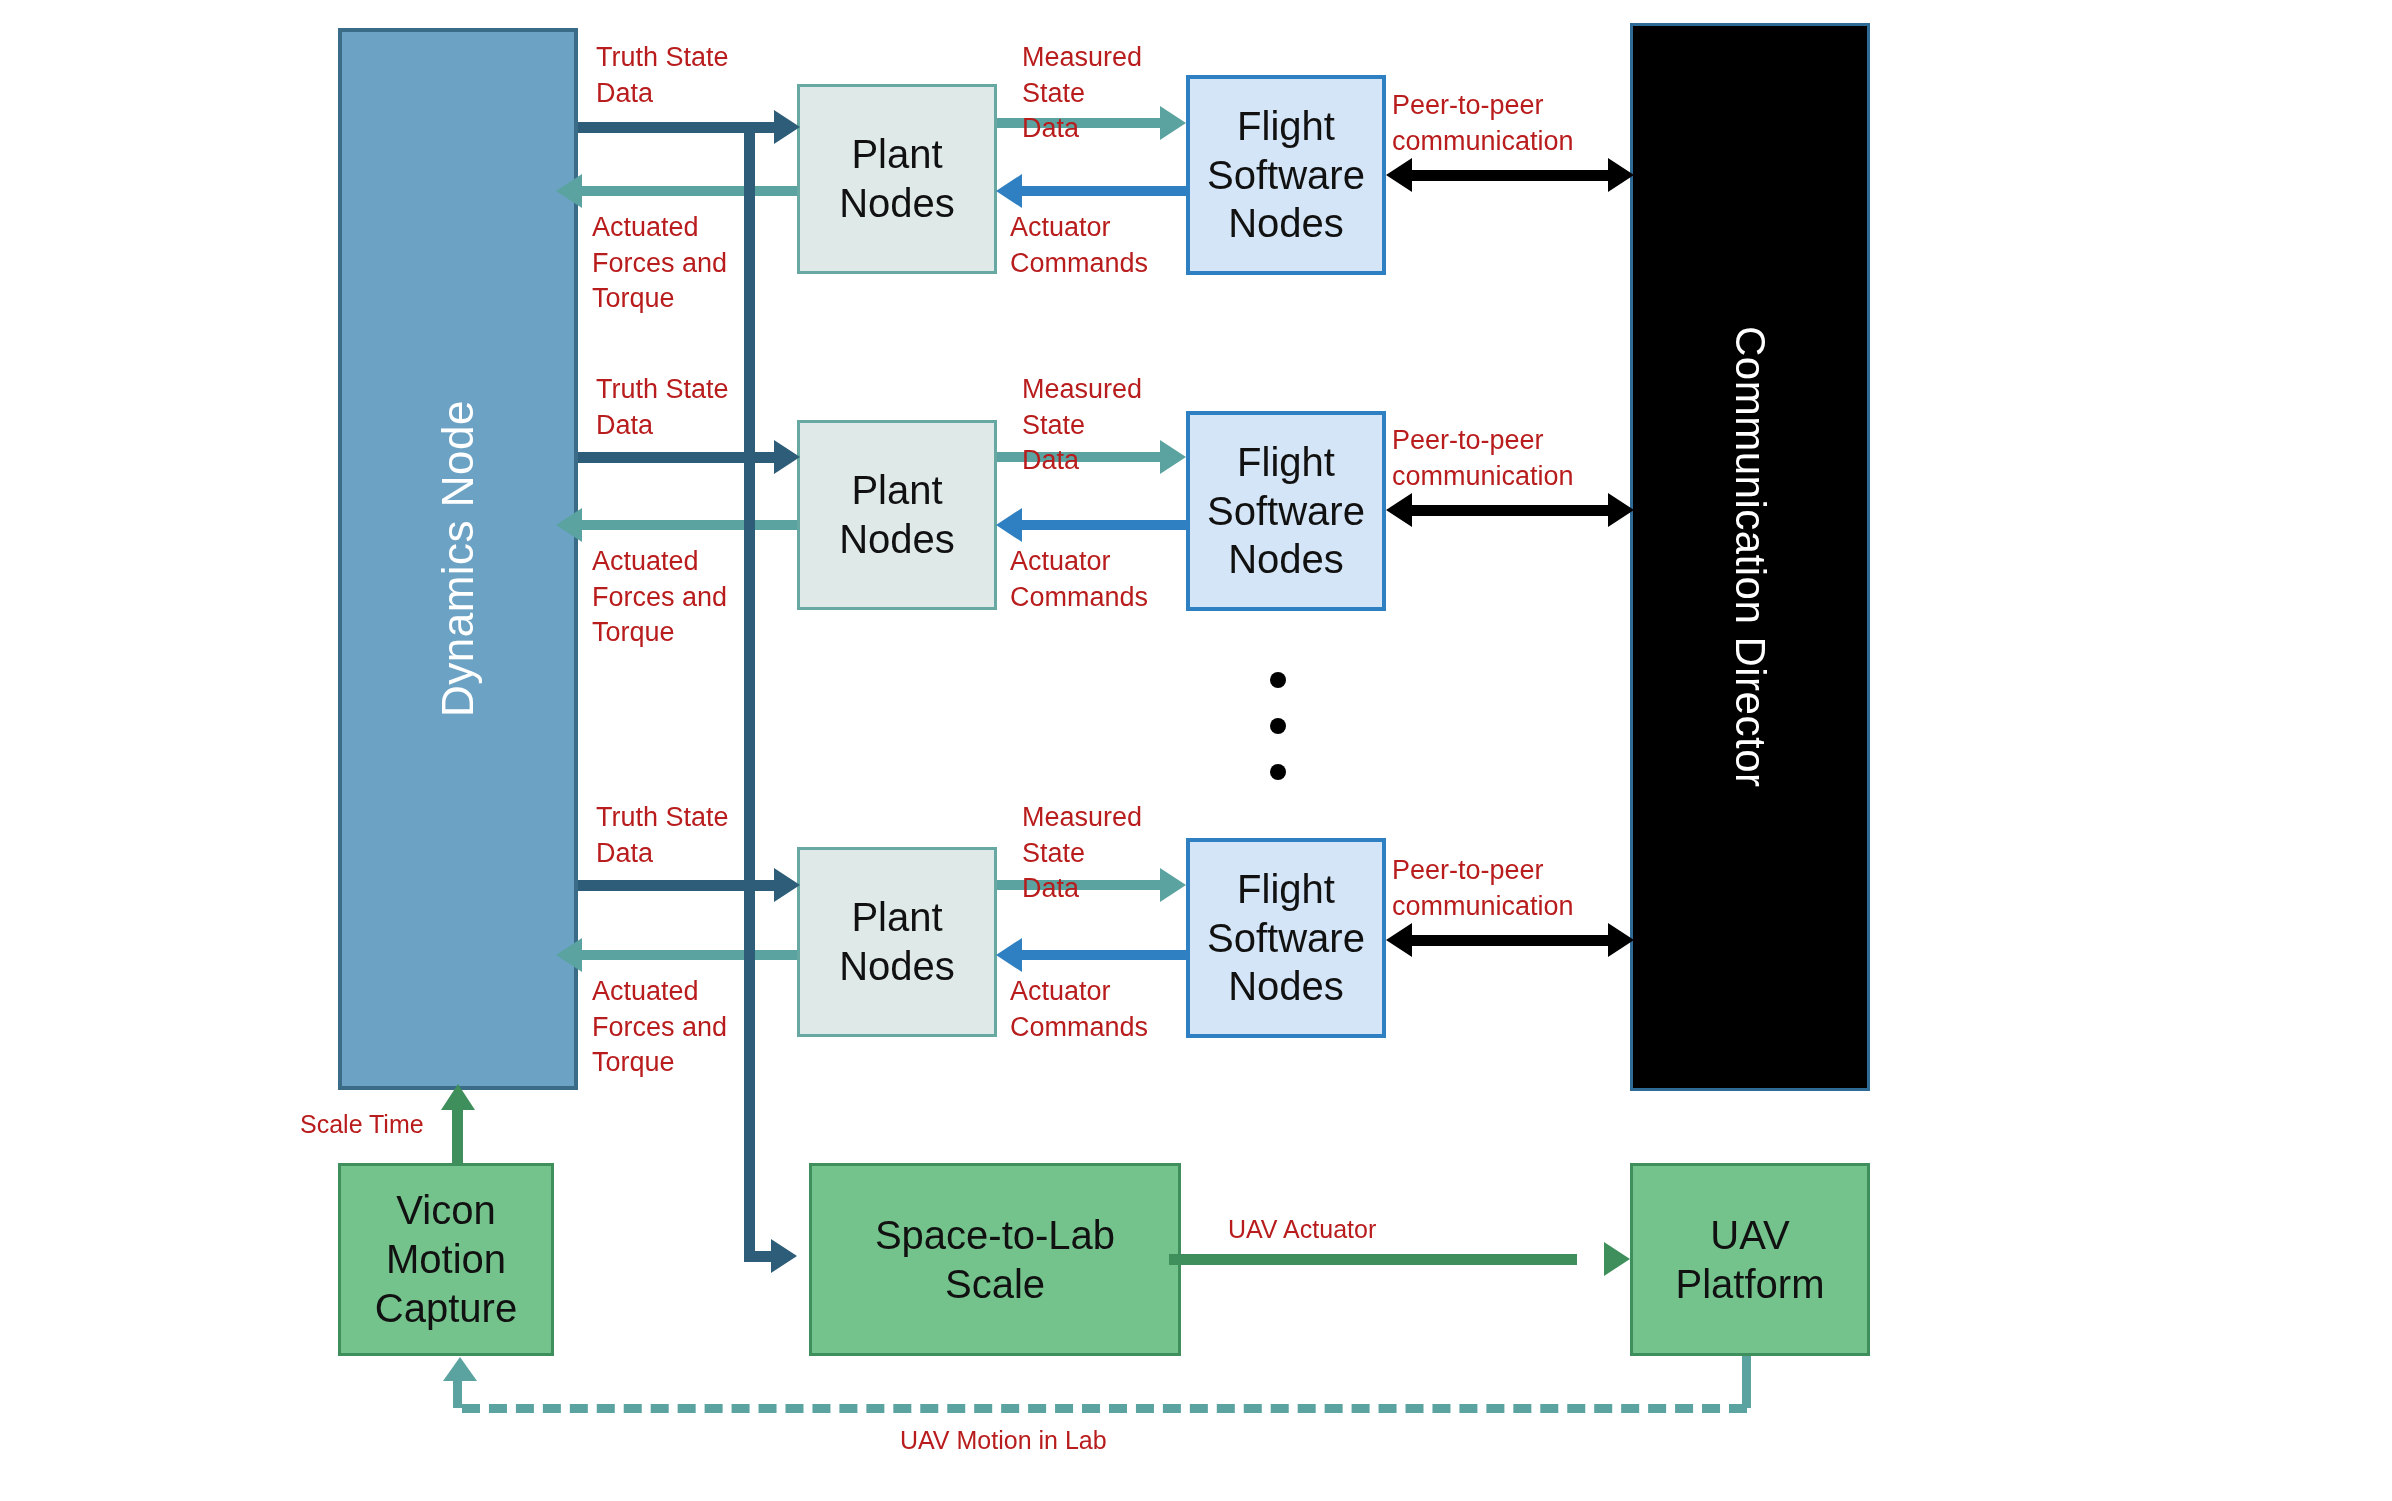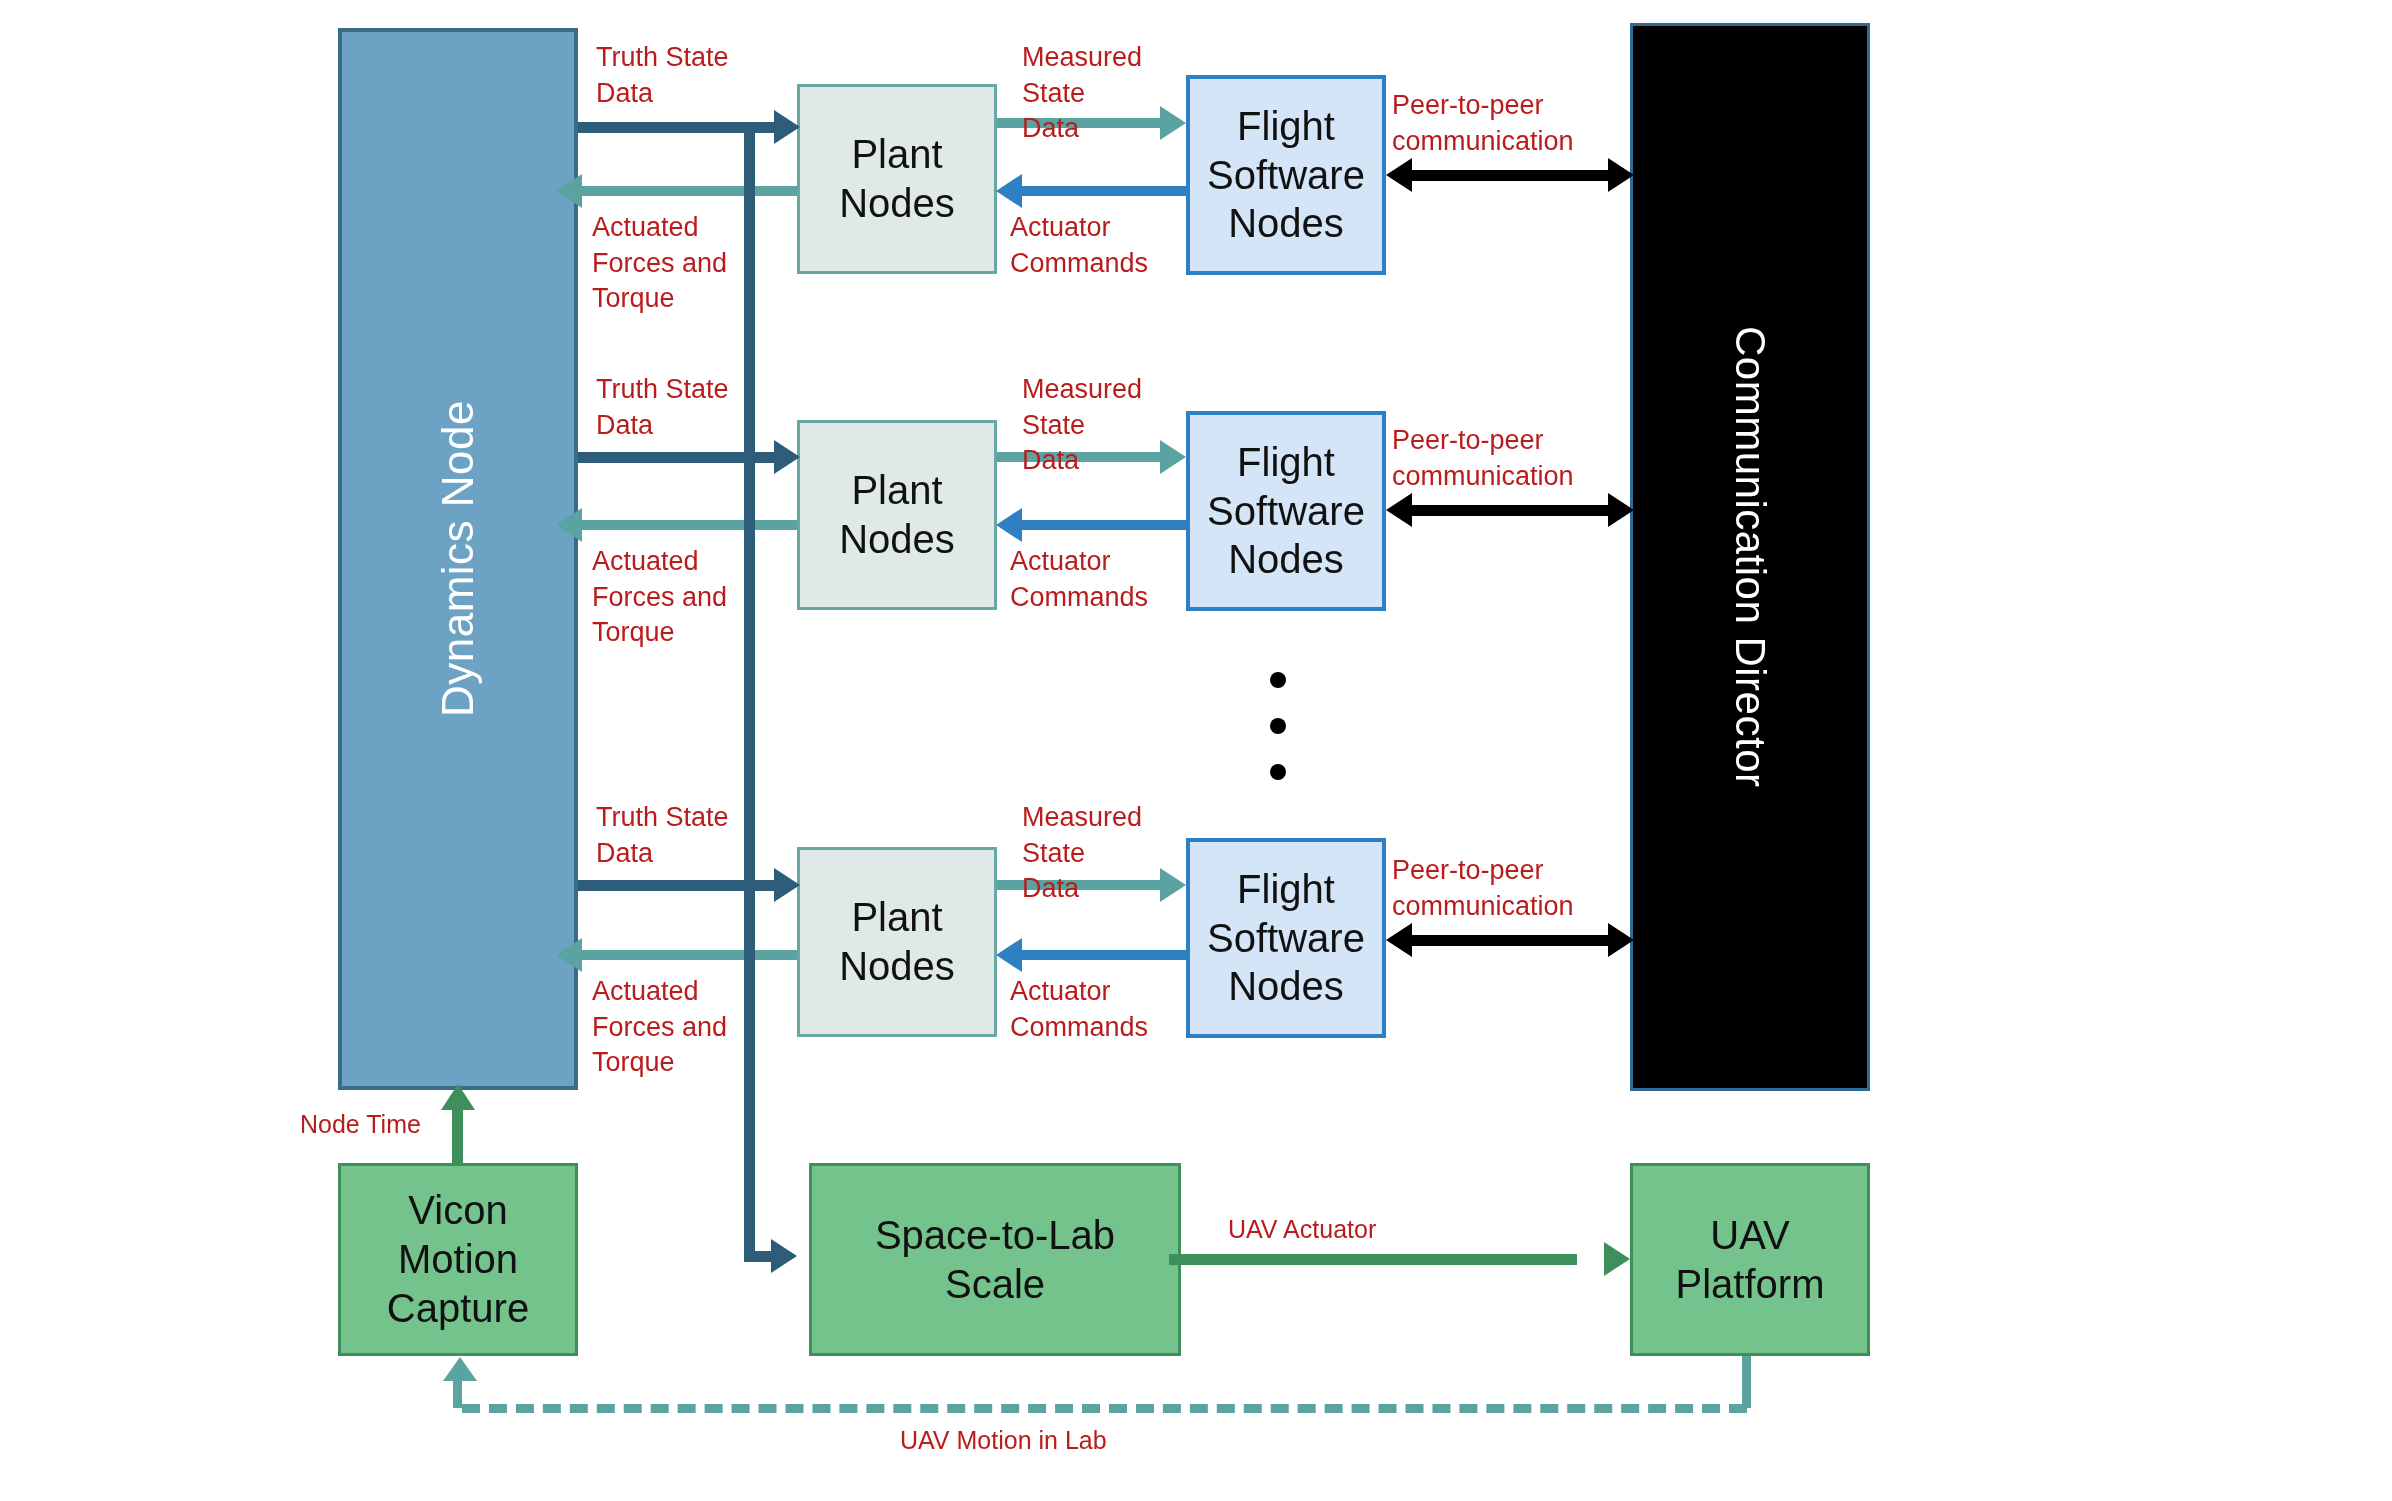--- a/index.html
+++ b/index.html
@@ -179,21 +179,21 @@
 Software
 Nodes</span>
   </div>
 
   <div class="dots" style="left:1270px; top:672px; width:16px; height:108px;">
     <span class="dot"></span>
     <span class="dot"></span>
     <span class="dot"></span>
   </div>
 
-  <div class="node-box green" style="left:338px; top:1163px; width:240px; height:193px;">
+  <div class="node-box green" style="left:338px; top:1163px; width:216px; height:193px;">
     <span class="node-label">Vicon
 Motion
 Capture</span>
   </div>
 
   <div class="node-box green" style="left:797px; top:1163px; width:372px; height:193px;margin-left:12px;">
     <span class="node-label">Space-to-Lab
 Scale</span>
   </div>
 
@@ -285,21 +285,21 @@
   <div class="arrowhead ah-right" style="left:1608px; top:923px; border-left:26px solid #000000;"></div>
   <div class="edge-label" style="left:1392px; top:853px; width:230px;">Peer-to-peer
 communication</div>
 
   <div class="vline" style="left:744px; top:122px; width:11px; height:1140px; background:#2d5d78;"></div>
   <div class="hline" style="left:744px; top:1251px; width:40px; height:11px; background:#2d5d78;"></div>
   <div class="arrowhead ah-right" style="left:771px; top:1239px; border-left:26px solid #2d5d78;"></div>
 
   <div class="vline" style="left:452px; top:1105px; width:11px; height:60px; background:#3f8f5c;"></div>
   <div class="arrowhead ah-up" style="left:441px; top:1084px; border-bottom:26px solid #3f8f5c;"></div>
-  <div class="edge-label small" style="left:300px; top:1108px; width:150px;">Node Time</div>
+  <div class="edge-label small" style="left:300px; top:1108px; width:150px;">Scale Time</div>
 
   <div class="hline" style="left:1169px; top:1254px; width:408px; height:11px; background:#3f8f5c;"></div>
   <div class="arrowhead ah-right" style="left:1604px; top:1242px; border-left:26px solid #3f8f5c;"></div>
   <div class="edge-label small" style="left:1228px; top:1213px; width:300px;">UAV Actuator</div>
 
   <div class="dashed-v" style="left:1742px; top:1356px; height:52px;"></div>
   <div class="dashed-h" style="left:462px; top:1404px; width:1285px;"></div>
   <div class="vline" style="left:453px; top:1380px; width:9px; height:28px; background:#5aa3a0;"></div>
   <div class="arrowhead ah-up" style="left:443px; top:1357px; border-bottom:24px solid #5aa3a0;"></div>
   <div class="edge-label small" style="left:900px; top:1424px; width:400px;">UAV Motion in Lab</div>

